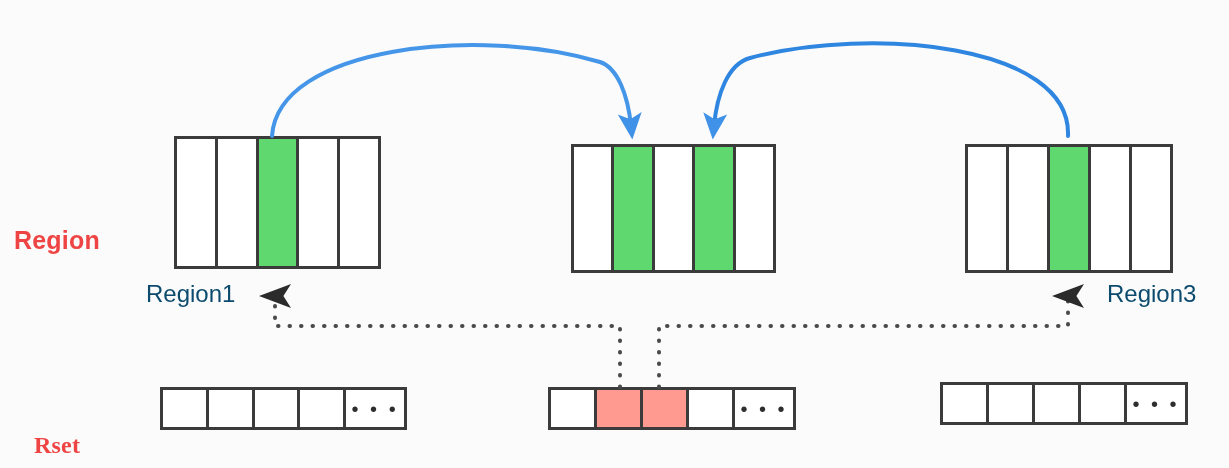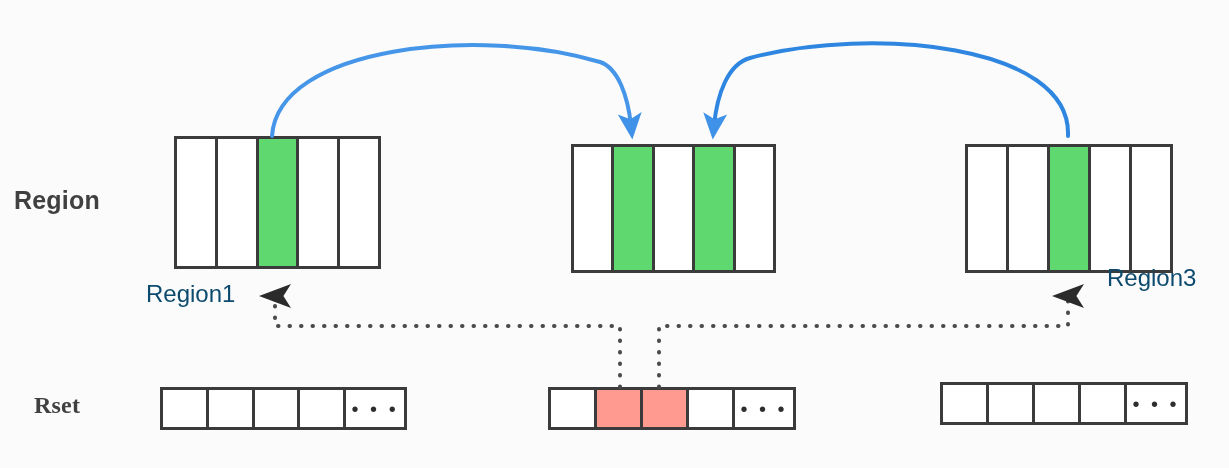--- a/index.html
+++ b/index.html
@@ -12,24 +12,25 @@
     position: relative;
     width: 1229px;
     height: 468px;
     background: #fbfbfb;
     font-family: "Liberation Sans", sans-serif;
     overflow: hidden;
   }
   
   .axis-label {
     position: absolute;
-    color: #404040;
+    color: #ef4444;
     font-weight: bold;
     letter-spacing: 0.2px;
     white-space: nowrap;
+    margin-top: 40px;
   }
   #region-axis-label {
     left: 14px;
     top: 186px;
     font-size: 25px;
   }
   #rset-axis-label {
     left: 34px;
     top: 392px;
     font-size: 24px;
@@ -55,21 +56,21 @@
   #region-block-3 { left: 965px; top: 144px; width: 208px; height: 129px; }
   
   .region-caption {
     position: absolute;
     color: #0c4a6e;
     font-size: 24px;
     white-space: nowrap;
   }
   #region-caption-1 { left: 146px; top: 280px; }
   #region-caption-2 { left: 570px; top: 283px; }
-  #region-caption-3 { left: 1107px; top: 264px; text-align: center; }
+  #region-caption-3 { left: 1107px; top: 280px; text-align: center; }
   
   .rset-block {
     position: absolute;
     display: flex;
     box-sizing: border-box;
     border: 3px solid #3b3b3b;
     background: #ffffff;
   }
   .rset-cell {
     box-sizing: border-box;

